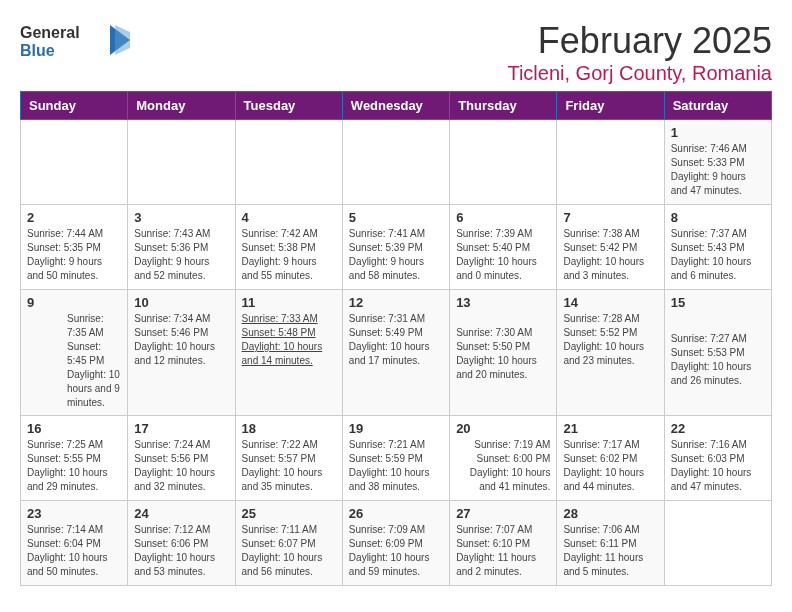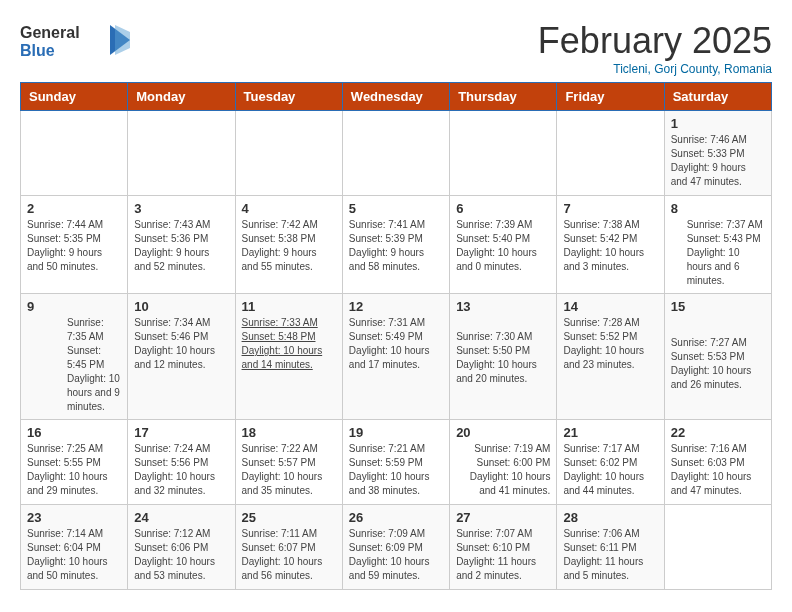--- a/index.html
+++ b/index.html
@@ -23,30 +23,30 @@
     }
     .title-area {
       text-align: right;
     }
     .calendar-title {
       font-size: 36px;
       color: #333;
       font-weight: normal;
     }
     .calendar-subtitle {
-      font-size: 12px;
-      color: #0369a1;
+      font-size: 20px;
+      color: #be185d;
     }
     table {
       width: 100%;
       border-collapse: collapse;
       table-layout: fixed;
     }
     thead tr th {
-      background-color: #c2410c;
+      background-color: #701a75;
       color: #fff;
       text-align: left;
       padding: 6px 8px;
       font-size: 13px;
       font-weight: bold;
       border: 1px solid #2a6db5;
     }
     tbody tr td {
       border: 1px solid #ccc;
       vertical-align: top;
@@ -152,21 +152,21 @@
 Daylight: 10 hours and 0 minutes.</div>
         </td>
         <td>
           <span class="day-number">7</span>
           <div class="day-info" style="white-space: pre-line;">Sunrise: 7:38 AM
 Sunset: 5:42 PM
 Daylight: 10 hours and 3 minutes.</div>
         </td>
         <td>
           <span class="day-number">8</span>
-          <div class="day-info" style="white-space: pre-line; margin-left: 16px;">Sunrise: 7:37 AM
+          <div class="day-info" style="white-space: pre-line;">Sunrise: 7:37 AM
 Sunset: 5:43 PM
 Daylight: 10 hours and 6 minutes.</div>
         </td>
       </tr>
       <tr>
         <td>
           <span class="day-number">9</span>
           <div class="day-info" style="white-space: pre-line; margin-left: 40px;">Sunrise: 7:35 AM
 Sunset: 5:45 PM
 Daylight: 10 hours and 9 minutes.</div>

